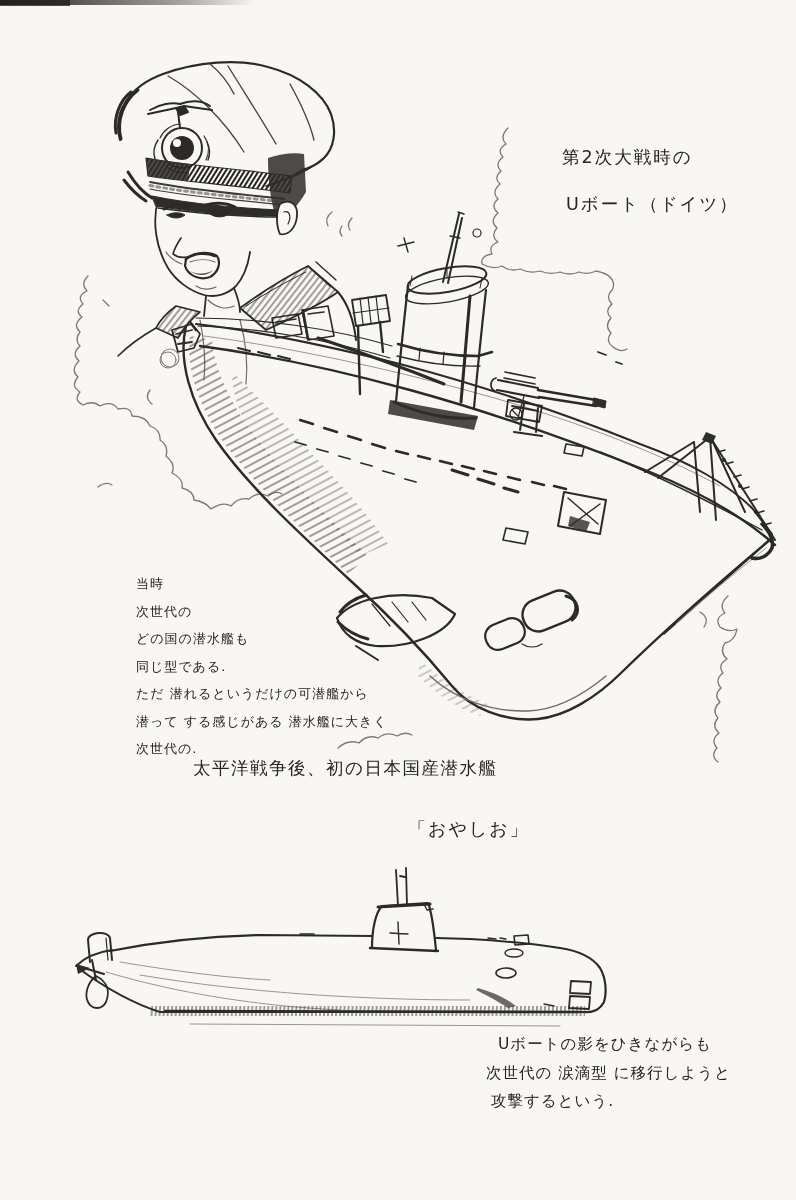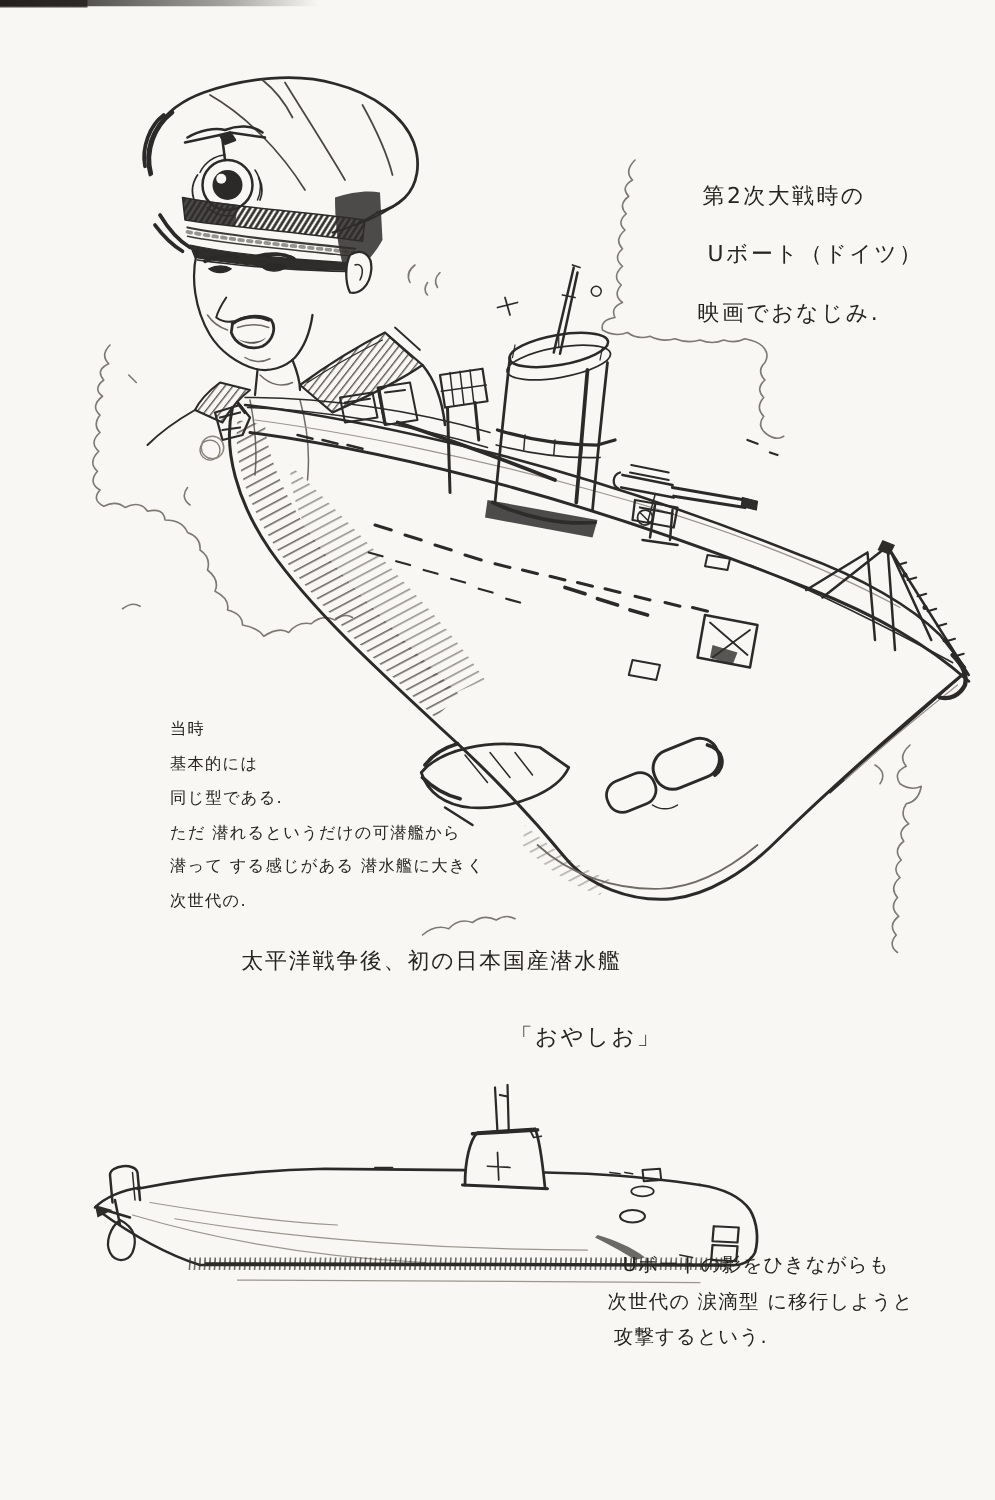--- a/index.html
+++ b/index.html
@@ -19,21 +19,21 @@
     white-space:nowrap;
   }
   .note .nline{display:block;}
   .note-uboat{left:556px;top:134px;font-size:17.5px;letter-spacing:2px;line-height:47px;}
   .note-uboat .l0{margin-left:6px;}
   .note-uboat .l1{margin-left:10px;}
   .note-uboat .l2{margin-left:2px;}
   .note-history{left:136px;top:570px;font-size:13px;letter-spacing:1px;line-height:27.5px;}
   .note-oyashio-1{left:193px;top:756px;font-size:17.5px;letter-spacing:1.5px;}
   .note-oyashio-2{left:408px;top:817px;font-size:18px;letter-spacing:2px;}
-  .note-teardrop{left:486px;top:998px;font-size:15.5px;letter-spacing:1px;line-height:28.5px;}
+  .note-teardrop{left:486px;top:1030px;font-size:15.5px;letter-spacing:1px;line-height:28.5px;}
   .note-teardrop .l0{margin-left:12px;}
   .note-teardrop .l2{margin-left:5px;}
 </style>
 </head>
 <body>
 
 <div class="page">
 
   <svg class="sketch" viewBox="0 0 796 1200" xmlns="http://www.w3.org/2000/svg">
     <defs>
@@ -288,26 +288,26 @@
       <ellipse cx="514" cy="953" rx="9" ry="4" stroke-width="1.4"></ellipse>
       <ellipse cx="506" cy="973" rx="10" ry="5" stroke-width="1.6"></ellipse>
       <path d="M478,988 C492,992 506,998 516,1006 L508,1008 C496,1000 484,994 476,990 Z" fill="#2f2d2a" opacity="0.7" stroke="none"></path>
       <path stroke-width="1.4" d="M544,1004 l10,2"></path>
     </g>
   </svg>
 
   <div class="note note-uboat">
     <span class="nline l0">第2次大戦時の</span>
     <span class="nline l1">Uボート（ドイツ）</span>
-    <span class="nline l2">映画でおなじみ.</span>
   </div>
 
   <div class="note note-history">
     <span class="nline">当時</span>
-    <span class="nline">基本的には</span>
+    <span class="nline">次世代の</span>
+    <span class="nline">どの国の潜水艦も</span>
     <span class="nline">同じ型である.</span>
     <span class="nline">ただ 潜れるというだけの可潜艦から</span>
     <span class="nline">潜って する感じがある 潜水艦に大きく</span>
     <span class="nline">次世代の.</span>
   </div>
 
   <div class="note note-oyashio-1">太平洋戦争後、初の日本国産潜水艦</div>
   <div class="note note-oyashio-2">「おやしお」</div>
 
   <div class="note note-teardrop">

